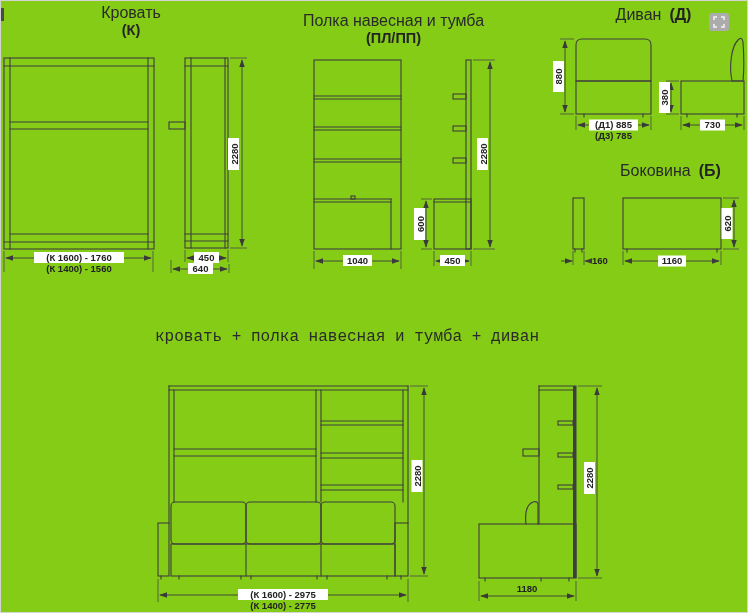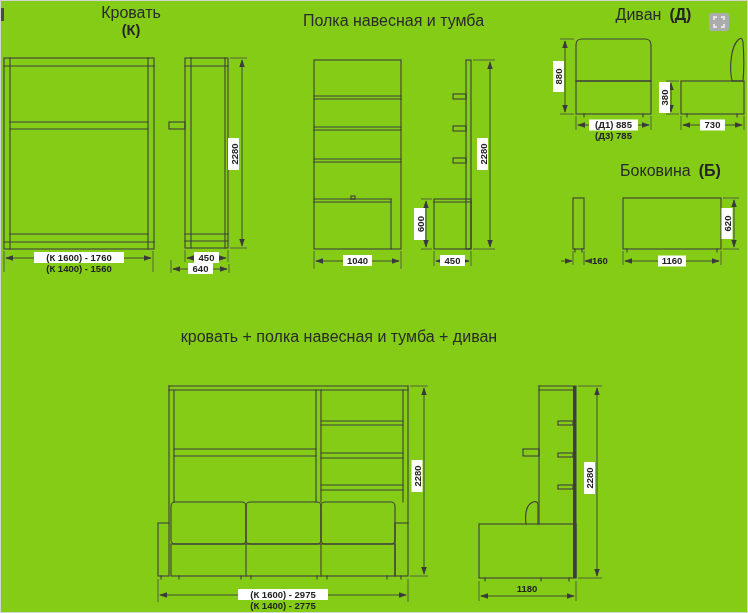--- a/index.html
+++ b/index.html
@@ -43,31 +43,32 @@
 
   <div class="edge-artifact"></div>
 
   <div class="title-block" style="left:55px;top:3px;width:150px;">
     <div class="title">Кровать</div>
     <div class="code">(К)</div>
   </div>
 
   <div class="title-block" style="left:285px;top:3px;width:215px;margin-top:8px;">
     <div class="title">Полка навесная и тумба</div>
+    <div class="code">(ПЛ/ПП)</div>
   </div>
 
   <div class="title-block inline-title" style="left:560px;top:5px;width:185px;">
     <span class="title">Диван</span><span class="code">(Д)</span>
   </div>
 
   <div class="title-block inline-title" style="left:577px;top:161px;width:185px;">
     <span class="title">Боковина</span><span class="code">(Б)</span>
   </div>
 
-  <div class="title-block" style="left:132px;top:327px;width:412px;">
+  <div class="title-block" style="left:140px;top:327px;width:412px;font-family:Liberation Mono, monospace;">
     <div class="title">кровать + полка навесная и тумба + диван</div>
   </div>
 
   <button class="icon-btn" title="">
     <svg width="12" height="12" viewBox="0 0 12 12">
       <path d="M1,4 V1 H4 M8,1 H11 V4 M11,8 V11 H8 M4,11 H1 V8" stroke="#f2f2f2" stroke-width="1.6" fill="none"></path>
     </svg>
   </button>
 
   <svg class="drawing" style="left:0;top:40px;" width="270" height="245" viewBox="0 0 270 245">

